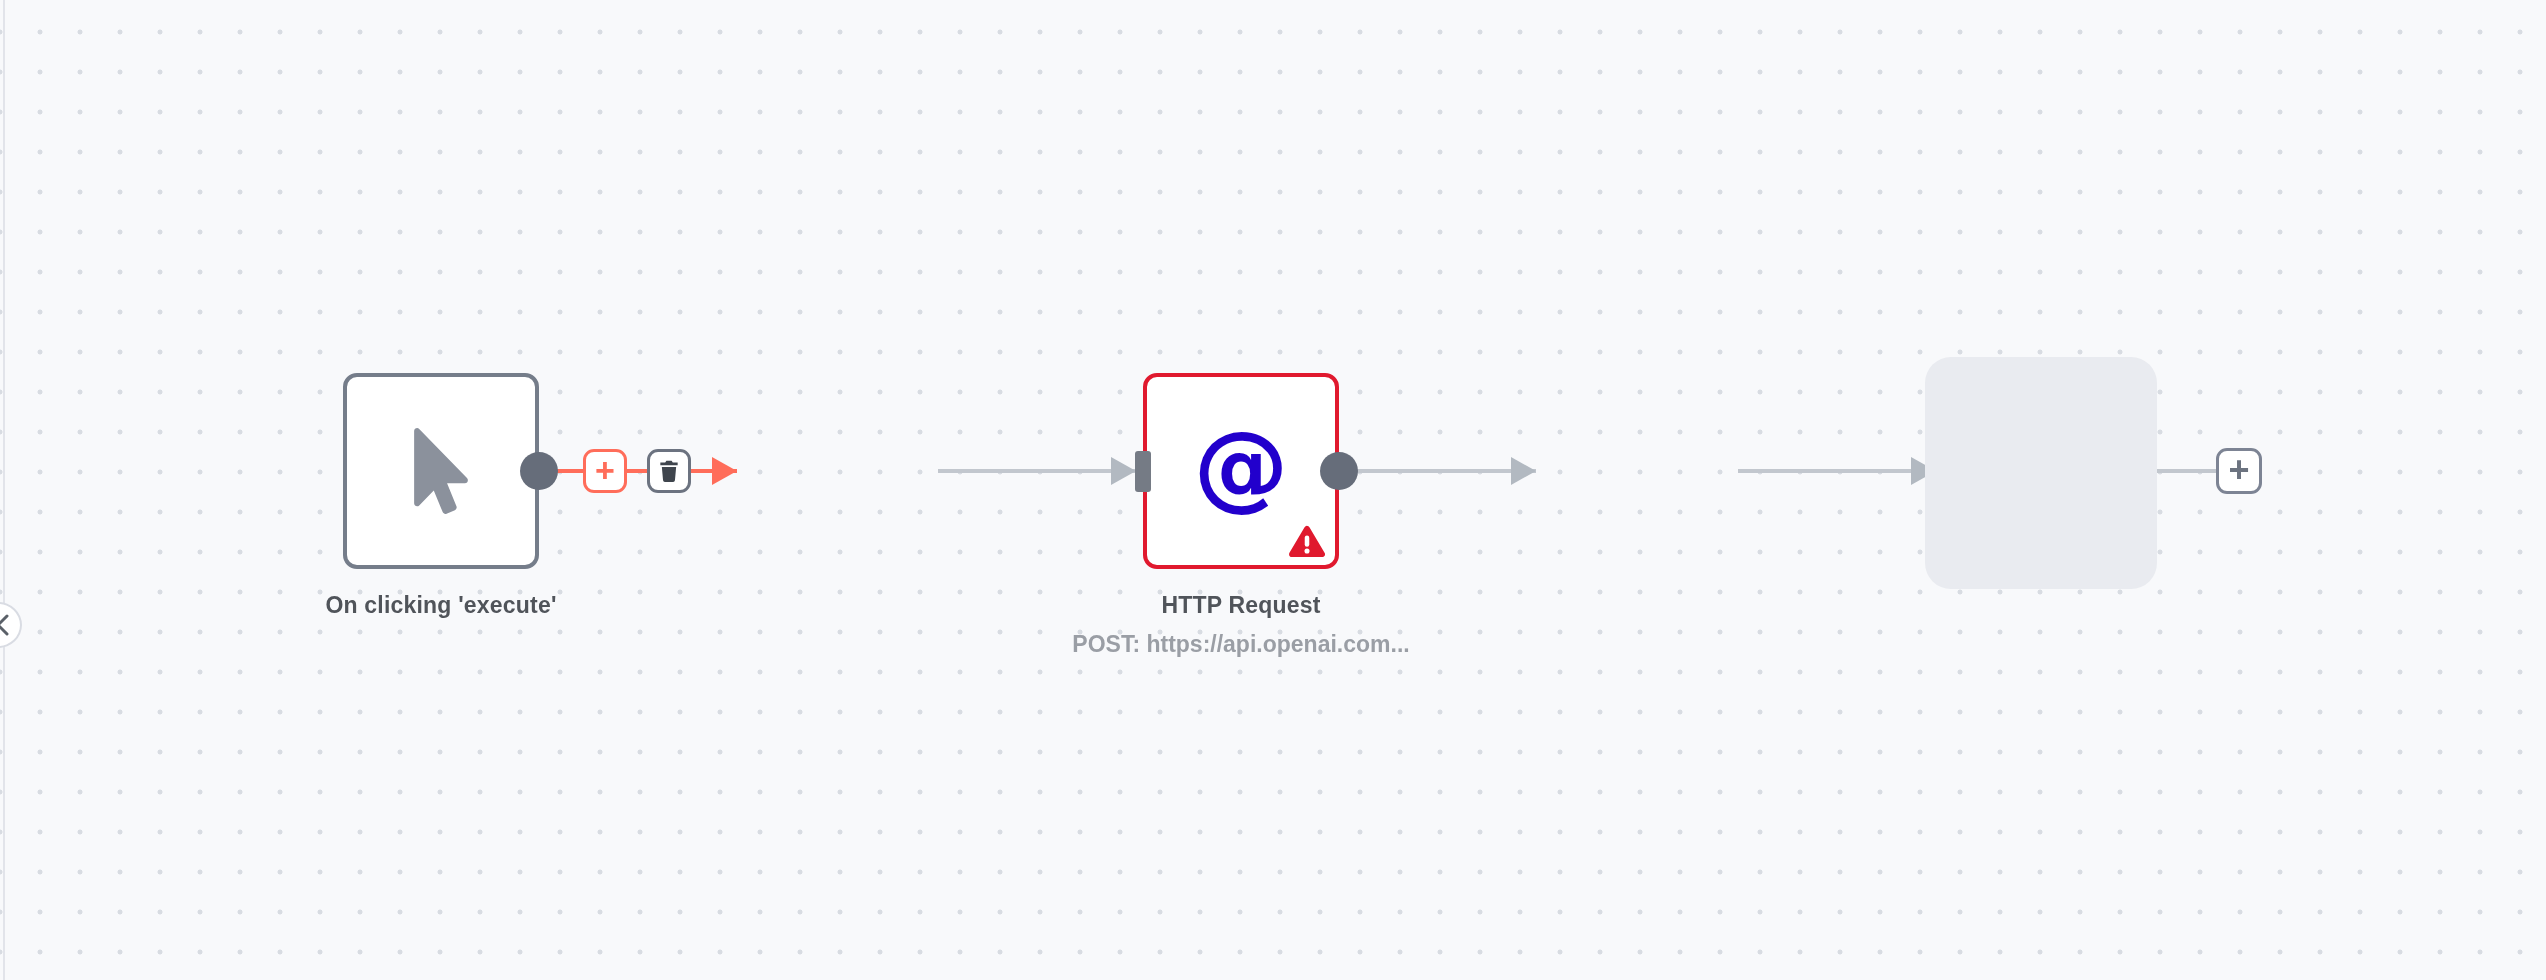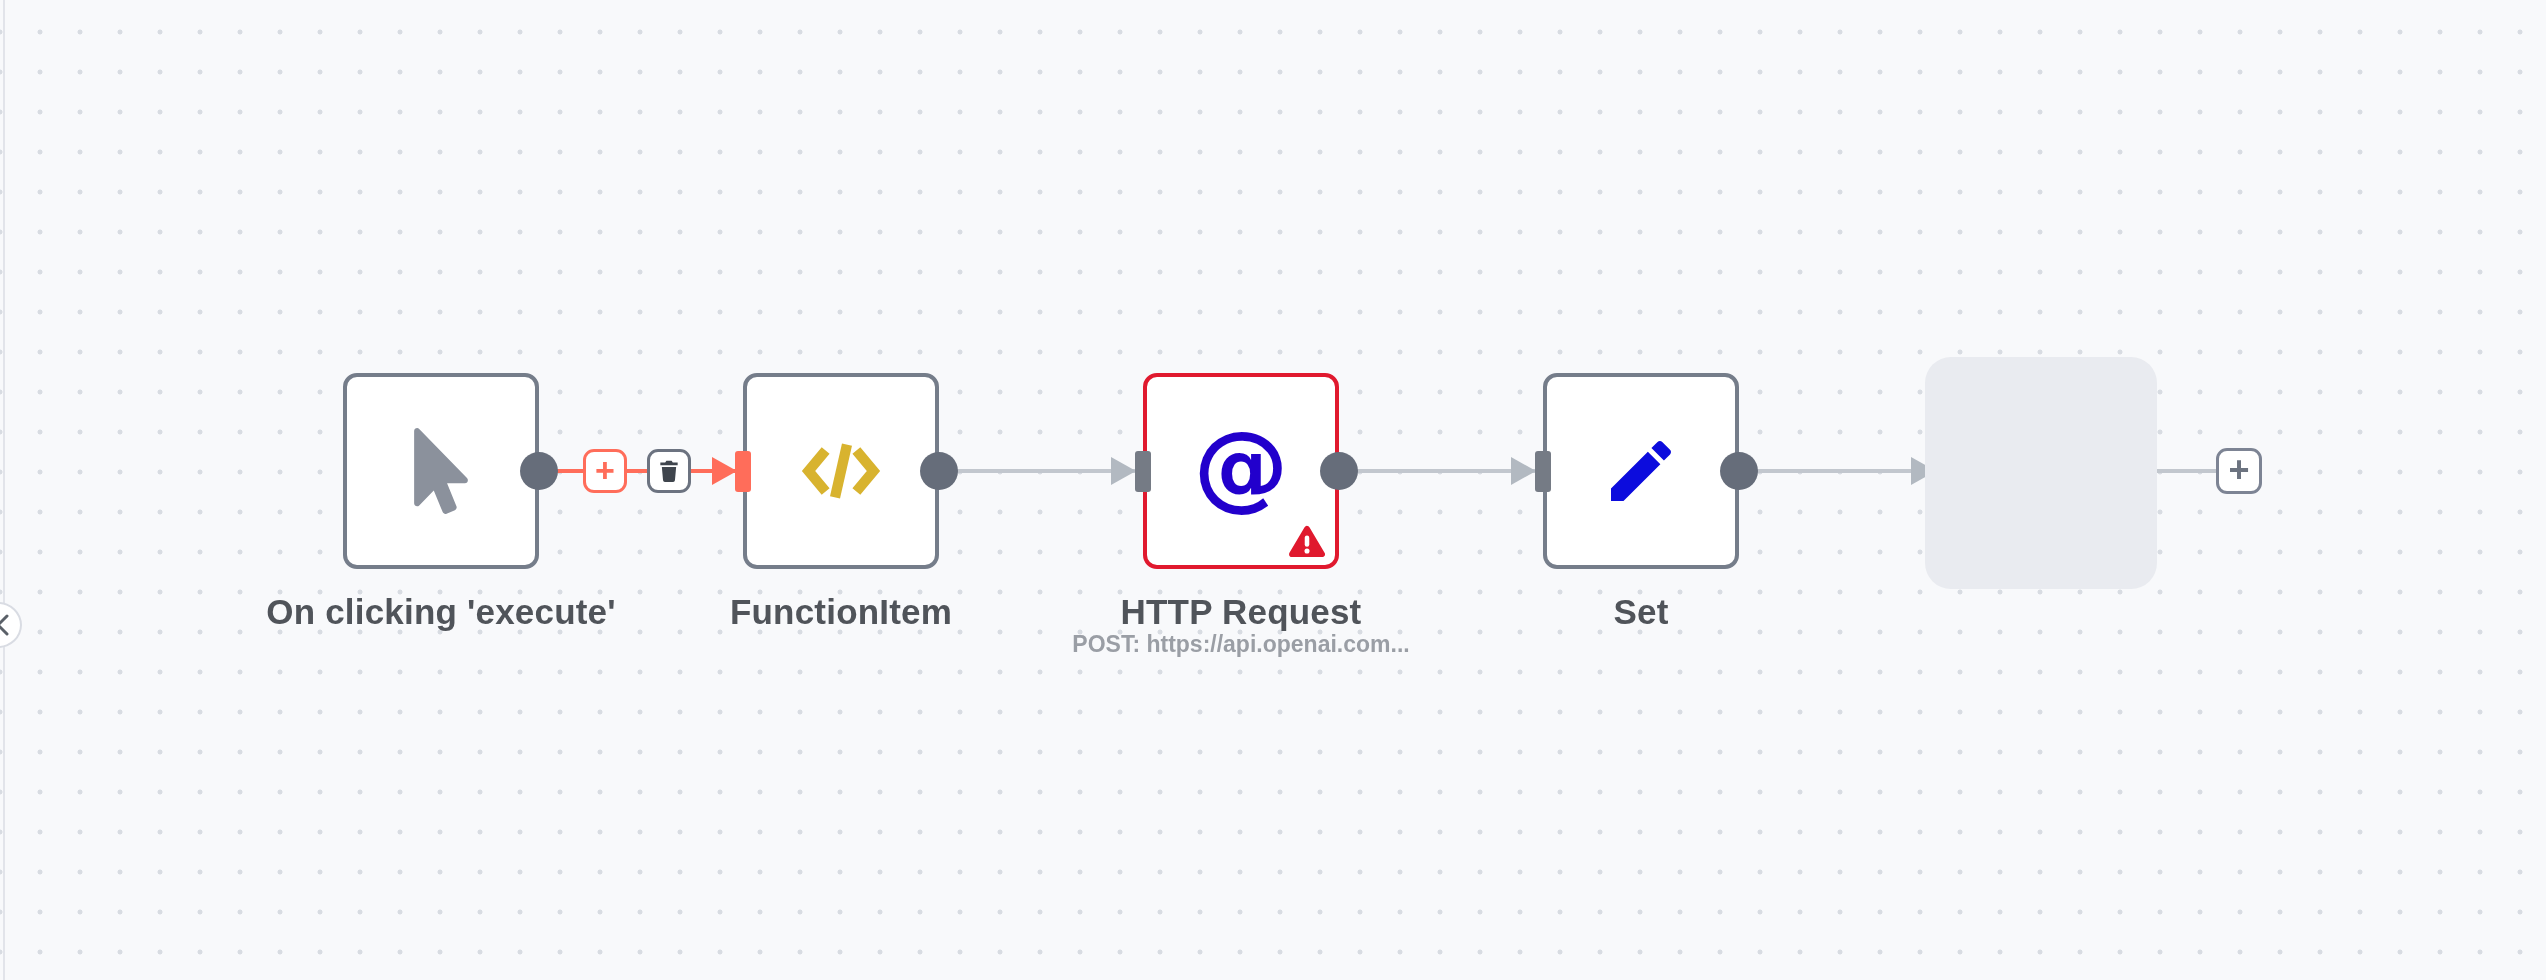--- a/index.html
+++ b/index.html
@@ -71,21 +71,21 @@
     border-radius:14px;display:flex;align-items:center;justify-content:center;cursor:pointer;
   }
   .node-box.error{border-color:var(--error,#e0192e);}
   .out-circle{position:absolute;right:-19px;top:79px;width:38px;height:38px;border-radius:50%;
     background:var(--port,#666d7a);z-index:3;cursor:crosshair;}
   .in-rect{position:absolute;left:-8px;top:78px;width:16px;height:41px;border-radius:3px;
     background:var(--port-rect,#757b85);z-index:3;cursor:crosshair;}
   .in-rect.hovered{background:var(--accent,#ff6d5a);}
   .warn{position:absolute;right:9px;bottom:6px;width:38px;height:34px;}
   .node-title{position:absolute;top:219px;left:50%;transform:translateX(-50%);white-space:nowrap;
-    font-size:35px;font-weight:600;color:var(--title,#50545a);letter-spacing:.2px;}
+    font-size:23px;font-weight:600;color:var(--title,#50545a);letter-spacing:.2px;}
   .node-sub{position:absolute;top:258px;left:50%;transform:translateX(-50%);white-space:nowrap;
     font-size:23px;font-weight:700;color:var(--subtitle,#9a9ea5);}
 
   .at-glyph{font-family:"DejaVu Sans","Liberation Sans",sans-serif;font-weight:700;
     font-size:95px;color:var(--icon-at,#2200cc);line-height:1;margin-top:-10px;}
 </style>
 </head>
 <body>
 
 <div id="canvas">
@@ -131,53 +131,31 @@
   <div class="node" style="left:343px">
     <div class="node-box">
       <svg width="54" height="86" viewBox="0 0 320 512">
         <path fill="#8b919c" d="M302.189 329.126H196.105l55.831 135.993c3.889 9.428-.555 19.999-9.444 23.999l-49.165 21.427c-9.165 4-19.443-.571-23.332-9.714l-53.053-129.136-86.664 89.138C18.729 472.71 0 463.554 0 447.977V18.299C0 1.899 19.921-6.096 30.277 5.443l284.412 292.542c11.472 11.179 3.007 31.141-12.5 31.141z"></path>
       </svg>
     </div>
     <div class="out-circle"></div>
     <div class="node-title">On clicking 'execute'</div>
   </div>
 
-  <div class="node" style="left:743px">
-    <div class="node-box">
-      <svg width="82" height="64" viewBox="0 0 48 34">
-        <path d="M15 5 L5 17 L15 29" fill="none" stroke="#d8b32f" stroke-width="6" stroke-linejoin="miter"></path>
-        <path d="M33 5 L43 17 L33 29" fill="none" stroke="#d8b32f" stroke-width="6" stroke-linejoin="miter"></path>
-        <path d="M27.5 1.5 L20.5 32.5" fill="none" stroke="#d8b32f" stroke-width="6"></path>
-      </svg>
-    </div>
-    <div class="in-rect hovered"></div>
-    <div class="out-circle"></div>
-    <div class="node-title">FunctionItem</div>
-  </div>
 
   <div class="node" style="left:1143px">
     <div class="node-box error">
       <span class="at-glyph">@</span>
       <svg class="warn" viewBox="0 0 40 36">
         <path fill="#e0192e" stroke="#e0192e" stroke-width="6" stroke-linejoin="round" d="M20 4 L36 31 L4 31 Z"></path>
         <rect x="17.6" y="11" width="4.8" height="12" rx="2.4" fill="#fff"></rect>
         <circle cx="20" cy="27.5" r="2.7" fill="#fff"></circle>
       </svg>
     </div>
     <div class="in-rect"></div>
     <div class="out-circle"></div>
     <div class="node-title">HTTP Request</div>
     <div class="node-sub">POST: https://api.openai.com...</div>
   </div>
 
-  <div class="node" style="left:1543px">
-    <div class="node-box">
-      <svg width="80" height="80" viewBox="0 0 24 24">
-        <path fill="#0c0cdd" d="M3 17.25V21h3.75L17.81 9.94l-3.75-3.75L3 17.25zM20.71 7.04c.39-.39.39-1.02 0-1.41l-2.34-2.34c-.39-.39-1.02-.39-1.41 0l-1.83 1.83 3.75 3.75 1.83-1.83z"></path>
-      </svg>
-    </div>
-    <div class="in-rect"></div>
-    <div class="out-circle"></div>
-    <div class="node-title">Set</div>
-  </div>
 
 
 </div>
 
 </body></html>

